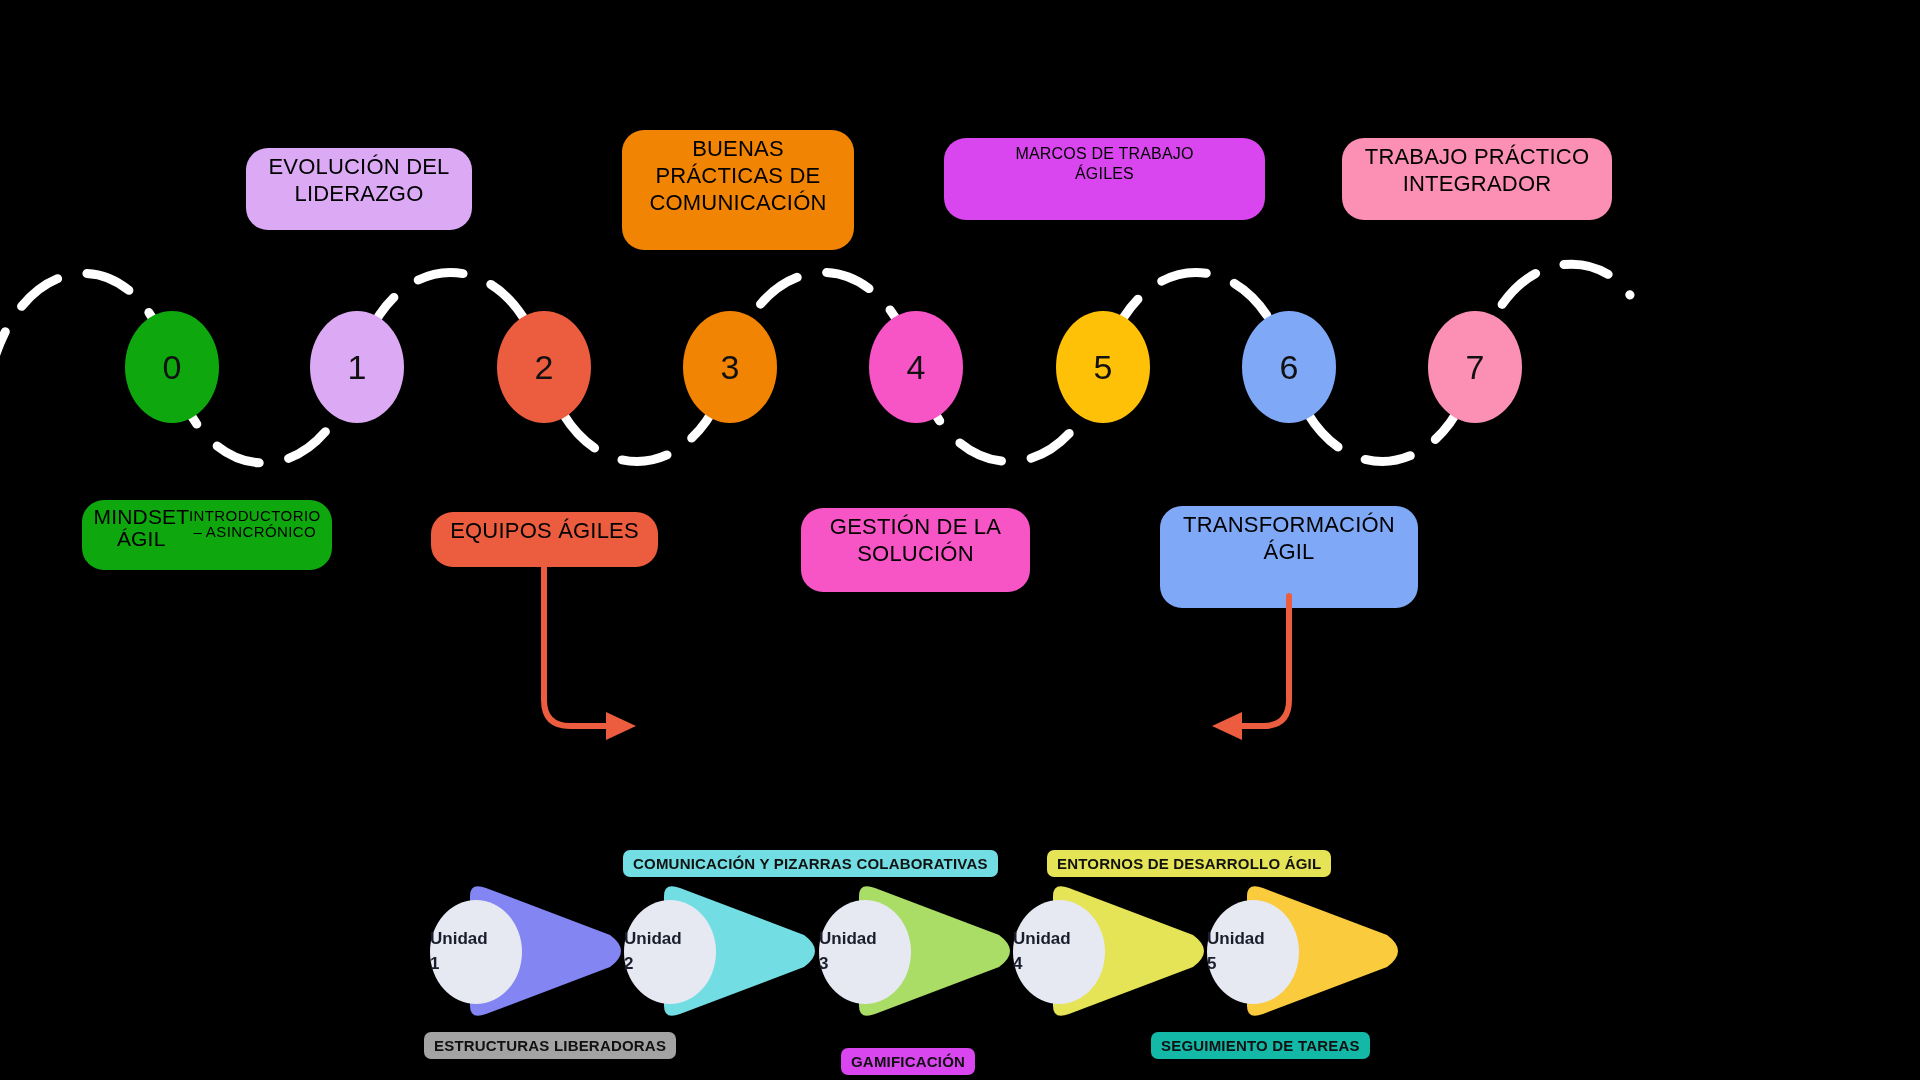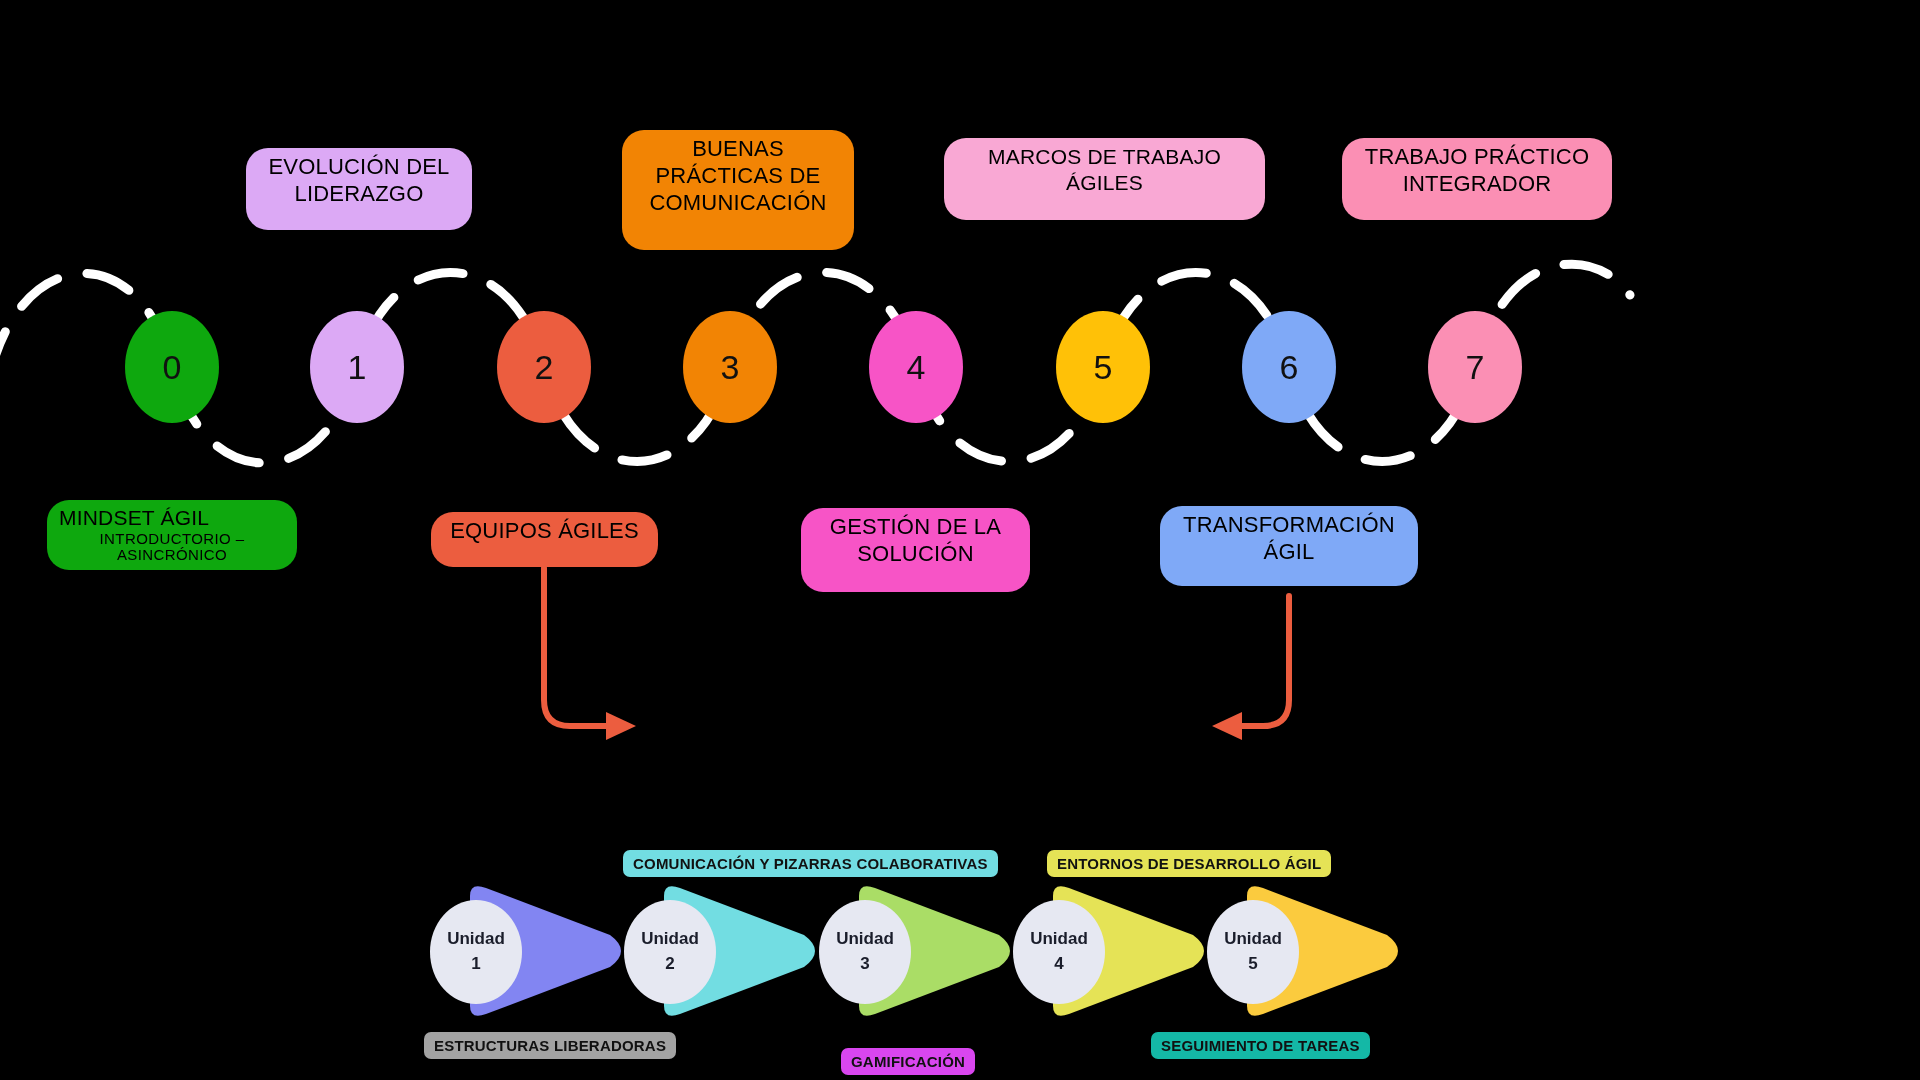--- a/index.html
+++ b/index.html
@@ -16,42 +16,42 @@
     text-align:center;
     color:#000000;
     border-radius:22px;
     line-height:1.22;
     font-weight:400;
     letter-spacing:.2px;
     box-sizing:border-box;
     padding:6px 12px;
   }
   .pill .t{display:block;}
-  .pill.sub{flex-direction:column;line-height:1.05;}
+  .pill.sub{flex-direction:row;line-height:1.05;margin-left:35px;}
   .pill .sub-line{font-size:15px;font-weight:400;letter-spacing:.4px;margin-top:2px;}
 
   
   .circ{
     position:absolute;border-radius:50%;
     display:flex;align-items:center;justify-content:center;
     color:#111;font-size:34px;font-weight:400;
   }
 
   
   #wave{position:absolute;left:0;top:255px;width:1920px;height:230px;}
 
   
   #connectors{position:absolute;left:0;top:0;width:1920px;height:1080px;pointer-events:none;}
 
   
   #units{position:absolute;left:0;top:840px;width:1920px;height:240px;}
   .unit-circle{
     position:absolute;width:92px;height:104px;border-radius:50%;
     background:#E6E8F2;display:flex;flex-direction:column;
-    align-items:center;justify-content:center;
+    align-items:flex-start;justify-content:center;
     font-size:17px;font-weight:700;color:#1a1d2b;line-height:1.45;
   }
   .tag{
     position:absolute;border-radius:7px;
     font-size:15px;font-weight:700;letter-spacing:.2px;color:#111;
     padding:5px 10px;white-space:nowrap;
     display:flex;align-items:center;justify-content:center;
   }
 </style>
 </head>
@@ -81,21 +81,21 @@
           <span class="t">LIDERAZGO</span>
         </div>
       </div>
       <div class="pill" style="left: 622px; top: 130px; width: 232px; height: 120px; background: rgb(242, 132, 4); font-size: 22px;">
         <div>
           <span class="t">BUENAS</span>
           <span class="t">PRÁCTICAS DE</span>
           <span class="t">COMUNICACIÓN</span>
         </div>
       </div>
-      <div class="pill" style="left: 944px; top: 138px; width: 321px; height: 82px; background: #f9a8d4; font-size: 21px;">
+      <div class="pill" style="left: 944px; top: 138px; width: 321px; height: 82px; background: #d946ef; font-size: 16px;">
         <div>
           <span class="t">MARCOS DE TRABAJO</span>
           <span class="t">ÁGILES</span>
         </div>
       </div>
       <div class="pill" style="left: 1342px; top: 138px; width: 270px; height: 82px; background: rgb(251, 143, 180); font-size: 22px;">
         <div>
           <span class="t">TRABAJO PRÁCTICO</span>
           <span class="t">INTEGRADOR</span>
         </div>
@@ -113,21 +113,21 @@
         <div>
           <span class="t">EQUIPOS ÁGILES</span>
         </div>
       </div>
       <div class="pill" style="left: 801px; top: 508px; width: 229px; height: 84px; background: rgb(247, 84, 198); font-size: 22px;">
         <div>
           <span class="t">GESTIÓN DE LA</span>
           <span class="t">SOLUCIÓN</span>
         </div>
       </div>
-      <div class="pill" style="left: 1160px; top: 506px; width: 258px; height: 80px; background: rgb(127, 169, 247); font-size: 22px;">
+      <div class="pill" style="left: 1160px; top: 506px; width: 258px; height: 102px; background: rgb(127, 169, 247); font-size: 22px;">
         <div>
           <span class="t">TRANSFORMACIÓN</span>
           <span class="t">ÁGIL</span>
         </div>
       </div>
     </div>
 
   <svg id="connectors" viewBox="0 0 1920 1080">
     <g>
       <path d="M 544,568 L 544,700 Q 544,726 570,726 L 610,726" fill="none" stroke="#EC5D3F" stroke-width="6" stroke-linecap="round"></path>

